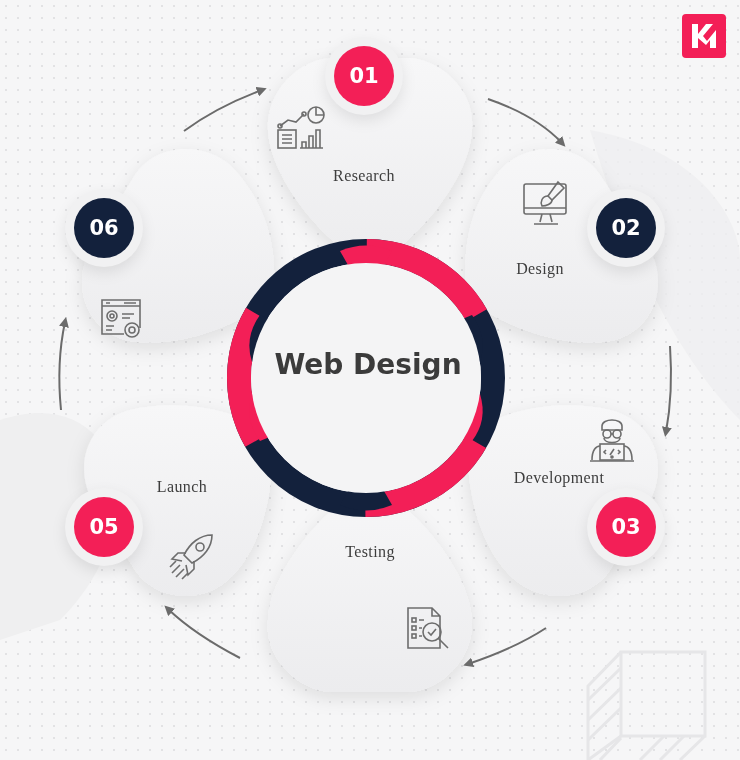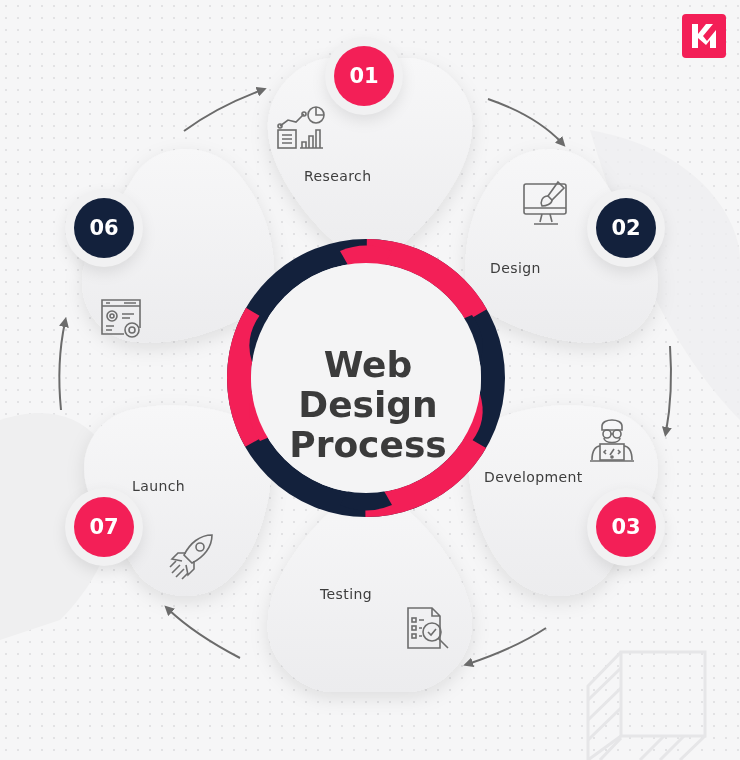--- a/index.html
+++ b/index.html
@@ -1,28 +1,28 @@
 <!DOCTYPE html>
 <html><head>
 <meta charset="utf-8">
 <style>
   html,body{margin:0;padding:0;}
   body{width:740px;height:760px;overflow:hidden;background:#f6f6f7;font-family:"DejaVu Sans","Liberation Sans",sans-serif;position:relative;}
   .stage{position:absolute;left:0;top:0;width:740px;height:760px;
     background-image:radial-gradient(#e2e2e4 1px, transparent 1.3px);
     background-size:12px 12px;}
   .bgsvg{position:absolute;left:0;top:0;}
-  .label{position:absolute;color:#3d3d3d;font-size:14px;letter-spacing:0.4px;text-align:left;white-space:nowrap;}
+  .label{position:absolute;color:#3d3d3d;font-size:16px;letter-spacing:0.4px;text-align:center;white-space:nowrap;font-family:Liberation Serif, serif;}
   .num{position:absolute;width:60px;height:60px;border-radius:50%;color:#fff;font-weight:bold;font-size:21px;
     display:flex;align-items:center;justify-content:center;
     box-shadow:0 0 0 9px #f1f1f2, 0 6px 16px 8px rgba(0,0,0,0.10);}
   .num.red{background:#f31f57;}
   .num.navy{background:#13213c;}
   .icon{position:absolute;}
-  .center-title{position:absolute;left:250px;top:345px;width:236px;text-align:center;color:#3b3b3b;font-size:36px;line-height:40px;font-weight:bold;}
+  .center-title{position:absolute;left:250px;top:345px;width:236px;text-align:center;color:#3b3b3b;font-size:28px;line-height:40px;font-weight:bold;}
   .logo{position:absolute;left:682px;top:14px;width:44px;height:44px;background:#f31f57;border-radius:4px;}
 </style>
 </head>
 <body>
 
 <div class="stage">
 
   <svg class="bgsvg" width="740" height="760" viewBox="0 0 740 760">
     <defs>
       <filter id="sh" x="-30%" y="-30%" width="160%" height="160%">
@@ -93,21 +93,20 @@
   </svg>
 
   <div class="logo">
     <svg width="44" height="44" viewBox="0 0 44 44">
       <path d="M10,10 L16,10 L16,20 L24,10 L31,10 L21,22 L25,27 L34,16 L34,34 L28,34 L28,26 L24,31 L16,24 L16,34 L10,34 Z" fill="#fff"></path>
     </svg>
   </div>
 
   <div class="center-title">
     <div>Web Design</div>
-    <div>Process</div>
   </div>
 
   <div class="num red" style="left:334px;top:46px;">01</div>
   <svg class="icon" style="left:276px;top:104px;" width="50" height="46" viewBox="0 0 50 46">
     <g stroke="#6d6d6d" stroke-width="1.6" fill="none">
       <circle cx="40" cy="11" r="8"></circle>
         <path d="M40,3 L40,11 L48,11"></path>
       <path d="M4,22 L12,16 L20,18 L28,10"></path>
         <circle cx="4" cy="22" r="2"></circle>
         <circle cx="28" cy="10" r="2"></circle>
@@ -140,35 +139,35 @@
       <path d="M16,22 C16,28 32,28 32,22"></path>
       <rect x="12" y="28" width="24" height="16"></rect>
       <path d="M4,44 C4,34 8,30 12,30 M44,44 C44,34 40,30 36,30 M2,45 H46"></path>
       <path d="M18,34 L16,36 L18,38 M30,34 L32,36 L30,38 M26,33 L22,39"></path>
         <circle cx="24" cy="41" r="1"></circle>
     </g>
   </svg>
   <div class="label" style="left:484px;top:469px;width:150px;">Development</div>
   <div class="num red" style="left:596px;top:497px;">03</div>
 
-  <div class="label" style="left:320px;top:586px;width:100px;">Testing</div>
+  <div class="label" style="left:320px;top:543px;width:100px;">Testing</div>
   <svg class="icon" style="left:406px;top:606px;" width="46" height="46" viewBox="0 0 46 46">
     <g stroke="#6d6d6d" stroke-width="1.6" fill="none">
       <path d="M2,2 H26 L34,10 V42 H2 Z M26,2 V10 H34"></path>
       <rect x="6" y="12" width="4" height="4"></rect>
         <rect x="6" y="20" width="4" height="4"></rect>
         <rect x="6" y="28" width="4" height="4"></rect>
       <path d="M13,14 H18 M13,22 H16 M13,30 H16"></path>
       <circle cx="26" cy="26" r="9"></circle>
         <path d="M22,26 L25,29 L30,23 M32,32 L42,42"></path>
     </g>
   </svg>
 
   <div class="label" style="left:132px;top:478px;width:100px;">Launch</div>
-  <div class="num red" style="left:74px;top:497px;">07</div>
+  <div class="num red" style="left:74px;top:497px;">05</div>
   <svg class="icon" style="left:166px;top:531px;" width="52" height="52" viewBox="0 0 52 52">
     <g stroke="#6d6d6d" stroke-width="1.6" fill="none">
       <path d="M46,4 C34,4 24,12 18,24 L26,32 C38,26 46,16 46,4 Z"></path>
       <circle cx="34" cy="16" r="4"></circle>
       <path d="M20,22 L12,22 L6,28 L16,30 M28,30 L28,38 L22,44 L20,34"></path>
       <path d="M14,34 L6,42 M18,38 L10,46 M10,30 L4,36 M22,42 L16,48"></path>
     </g>
   </svg>
 
   <div class="num navy" style="left:74px;top:198px;">06</div>

